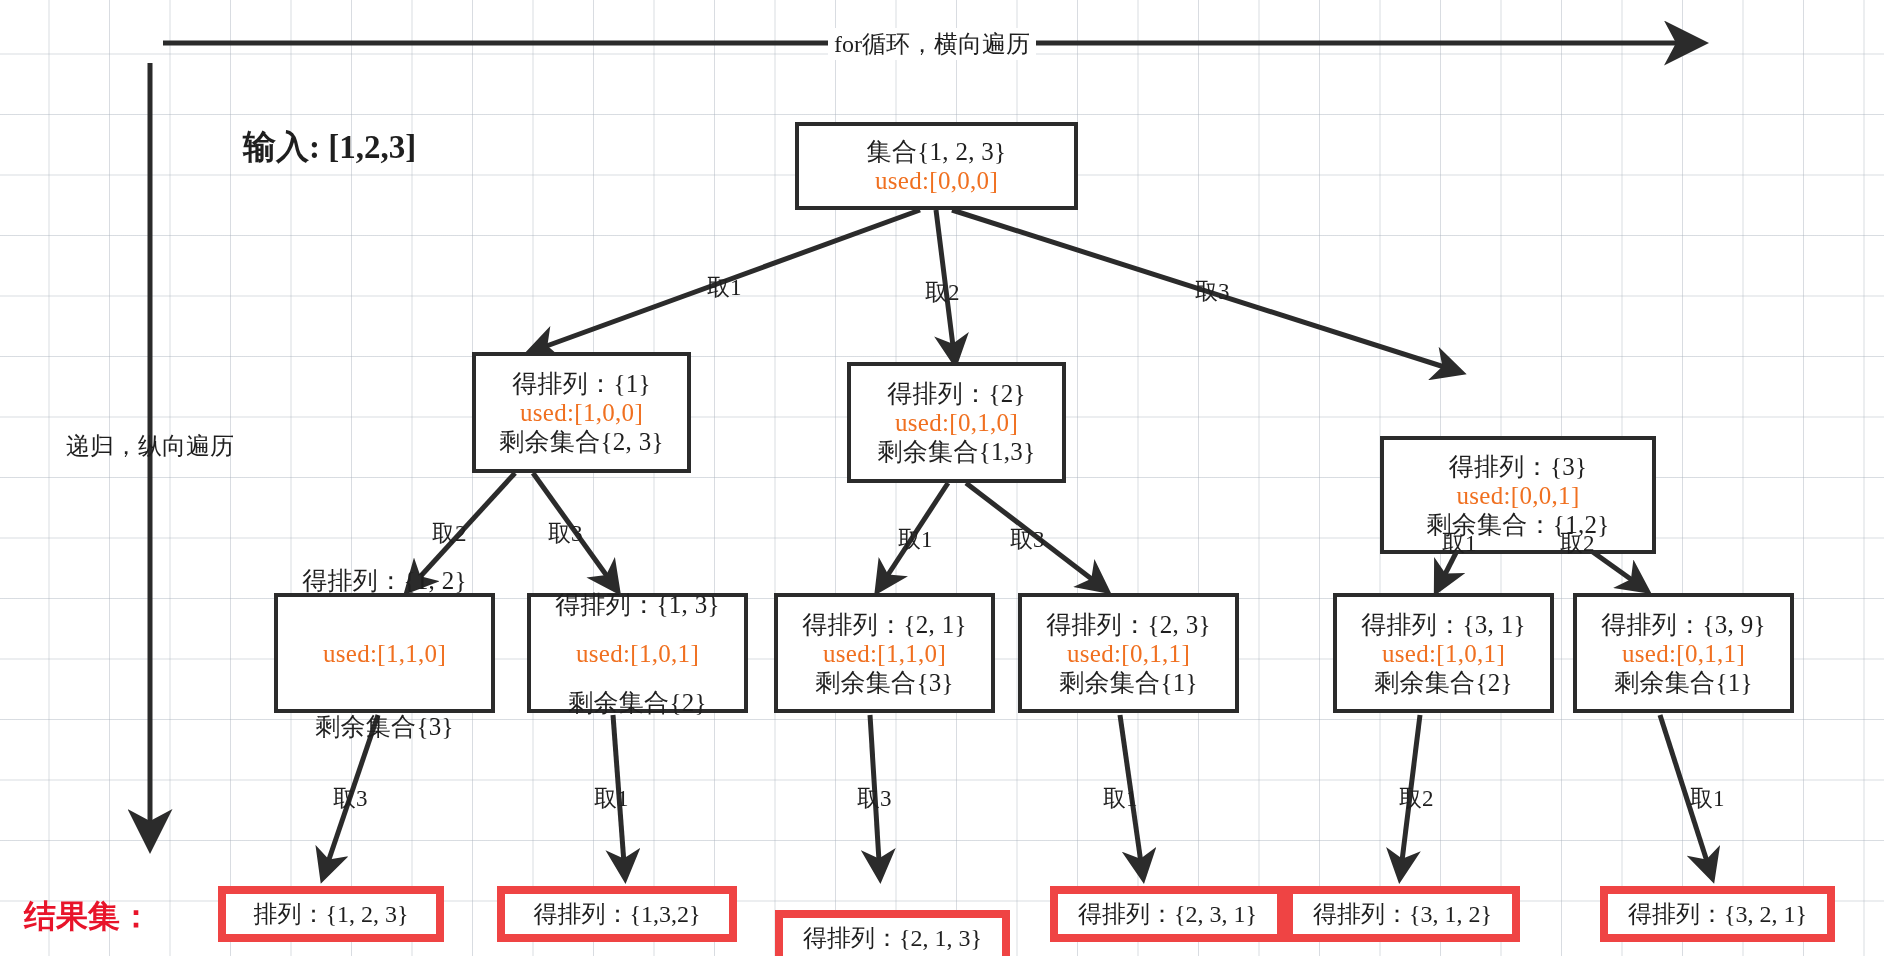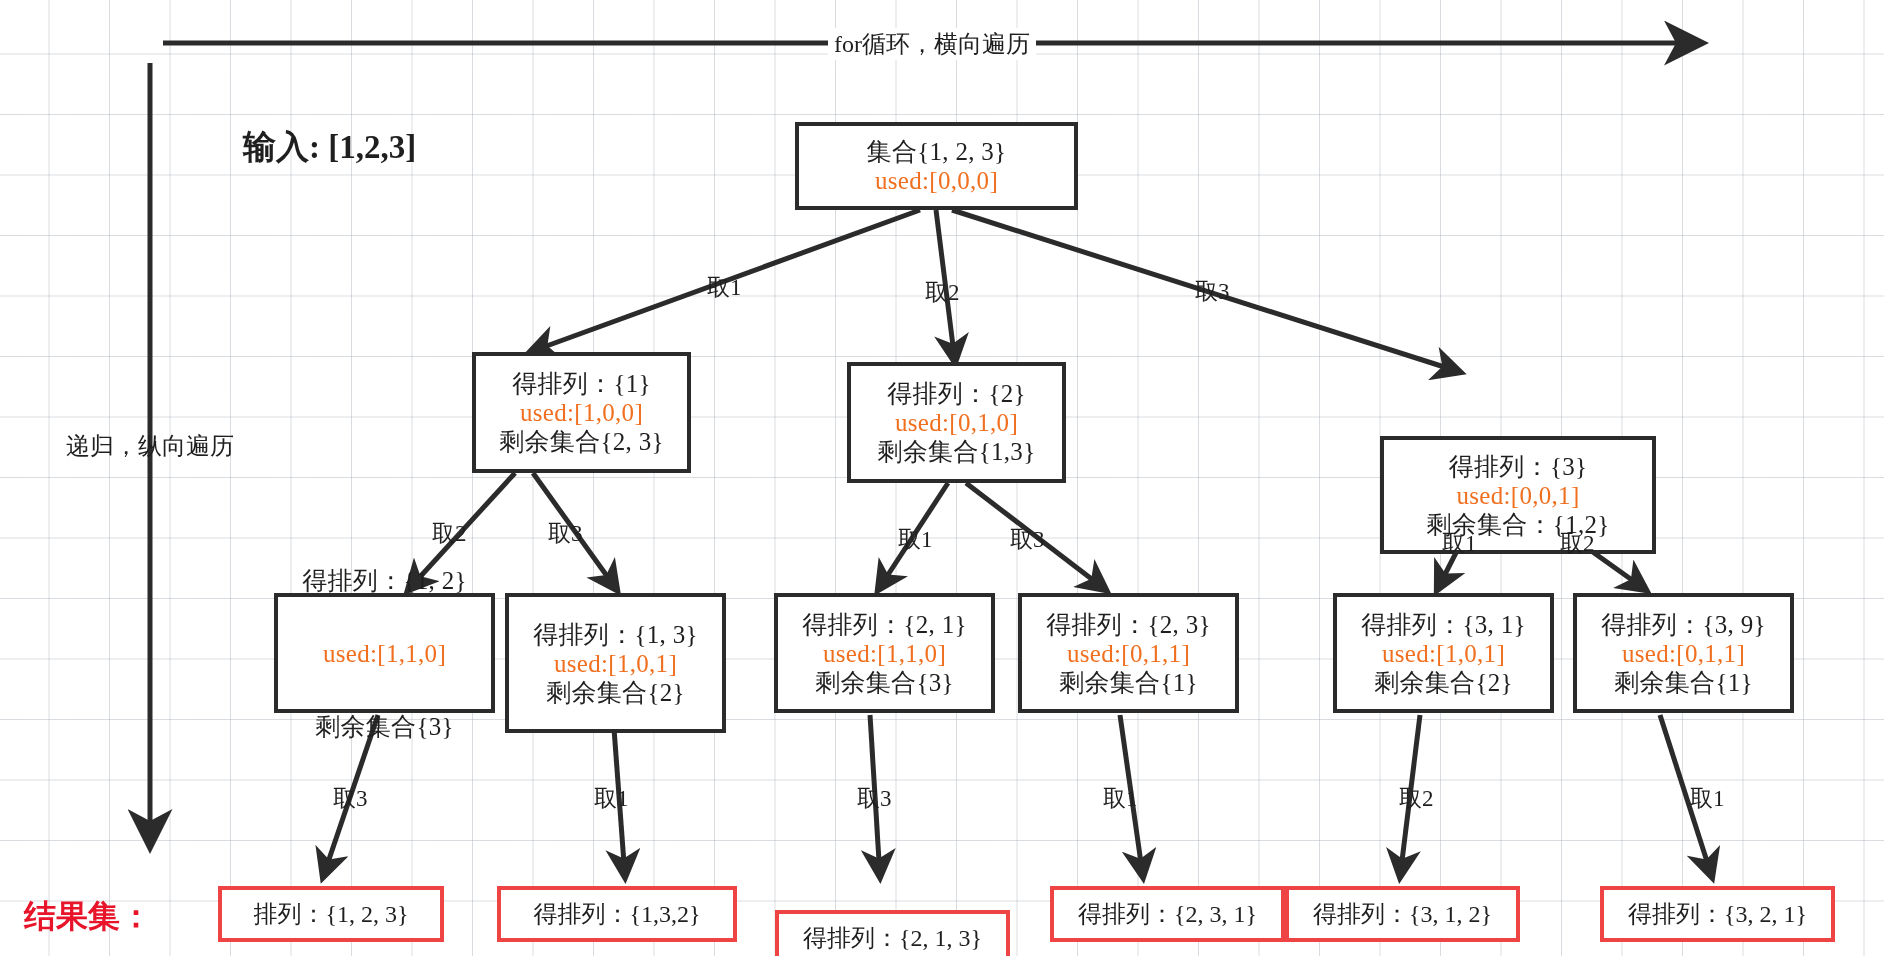--- a/index.html
+++ b/index.html
@@ -25,21 +25,21 @@
     display:flex;flex-direction:column;align-items:center;justify-content:center;
     text-align:center;
     line-height:1.16;
     font-size:25px;
     font-family:"Liberation Serif", serif;
     color:#1f1f1f;
     letter-spacing:0.3px;
   }
   .node .used{color:#f07020;text-align:right;}
   .leaf{
-    position:absolute;background:#ffffff;border:4px solid #ef4444;box-sizing:border-box;
+    position:absolute;background:#ffffff;border:8px solid #ef4444;box-sizing:border-box;
     display:flex;align-items:center;justify-content:center;font-size:24px;
     font-family:"Liberation Serif", serif;color:#1f1f1f;
   }
   .edge-label{
     position:absolute;font-size:23px;color:#1f1f1f;white-space:nowrap;
     font-family:"Liberation Serif", serif;
   }
   .axis-label{position:absolute;font-size:24px;color:#1f1f1f;white-space:nowrap;background:transparent;padding:0 6px;}
   .input-label{
     position:absolute;font-size:33px;font-weight:bold;color:#1f1f1f;white-space:nowrap;
@@ -126,21 +126,21 @@
     <div>得排列：{3}</div>
     <div class="used">used:[0,0,1]</div>
     <div>剩余集合：{1,2}</div>
   </div>
 
   <div class="node" style="left:274px;top:593px;width:221px;height:120px;gap:44px;">
     <div>得排列：{1, 2}</div>
     <div class="used">used:[1,1,0]</div>
     <div>剩余集合{3}</div>
   </div>
-  <div class="node" style="left:505px;top:593px;width:221px;height:140px;">
+  <div class="node" style="left:527px;top:593px;width:221px;height:120px;gap:20px;">
     <div>得排列：{1, 3}</div>
     <div class="used">used:[1,0,1]</div>
     <div>剩余集合{2}</div>
   </div>
   <div class="node" style="left:774px;top:593px;width:221px;height:120px;">
     <div>得排列：{2, 1}</div>
     <div class="used">used:[1,1,0]</div>
     <div>剩余集合{3}</div>
   </div>
   <div class="node" style="left:1018px;top:593px;width:221px;height:120px;">

